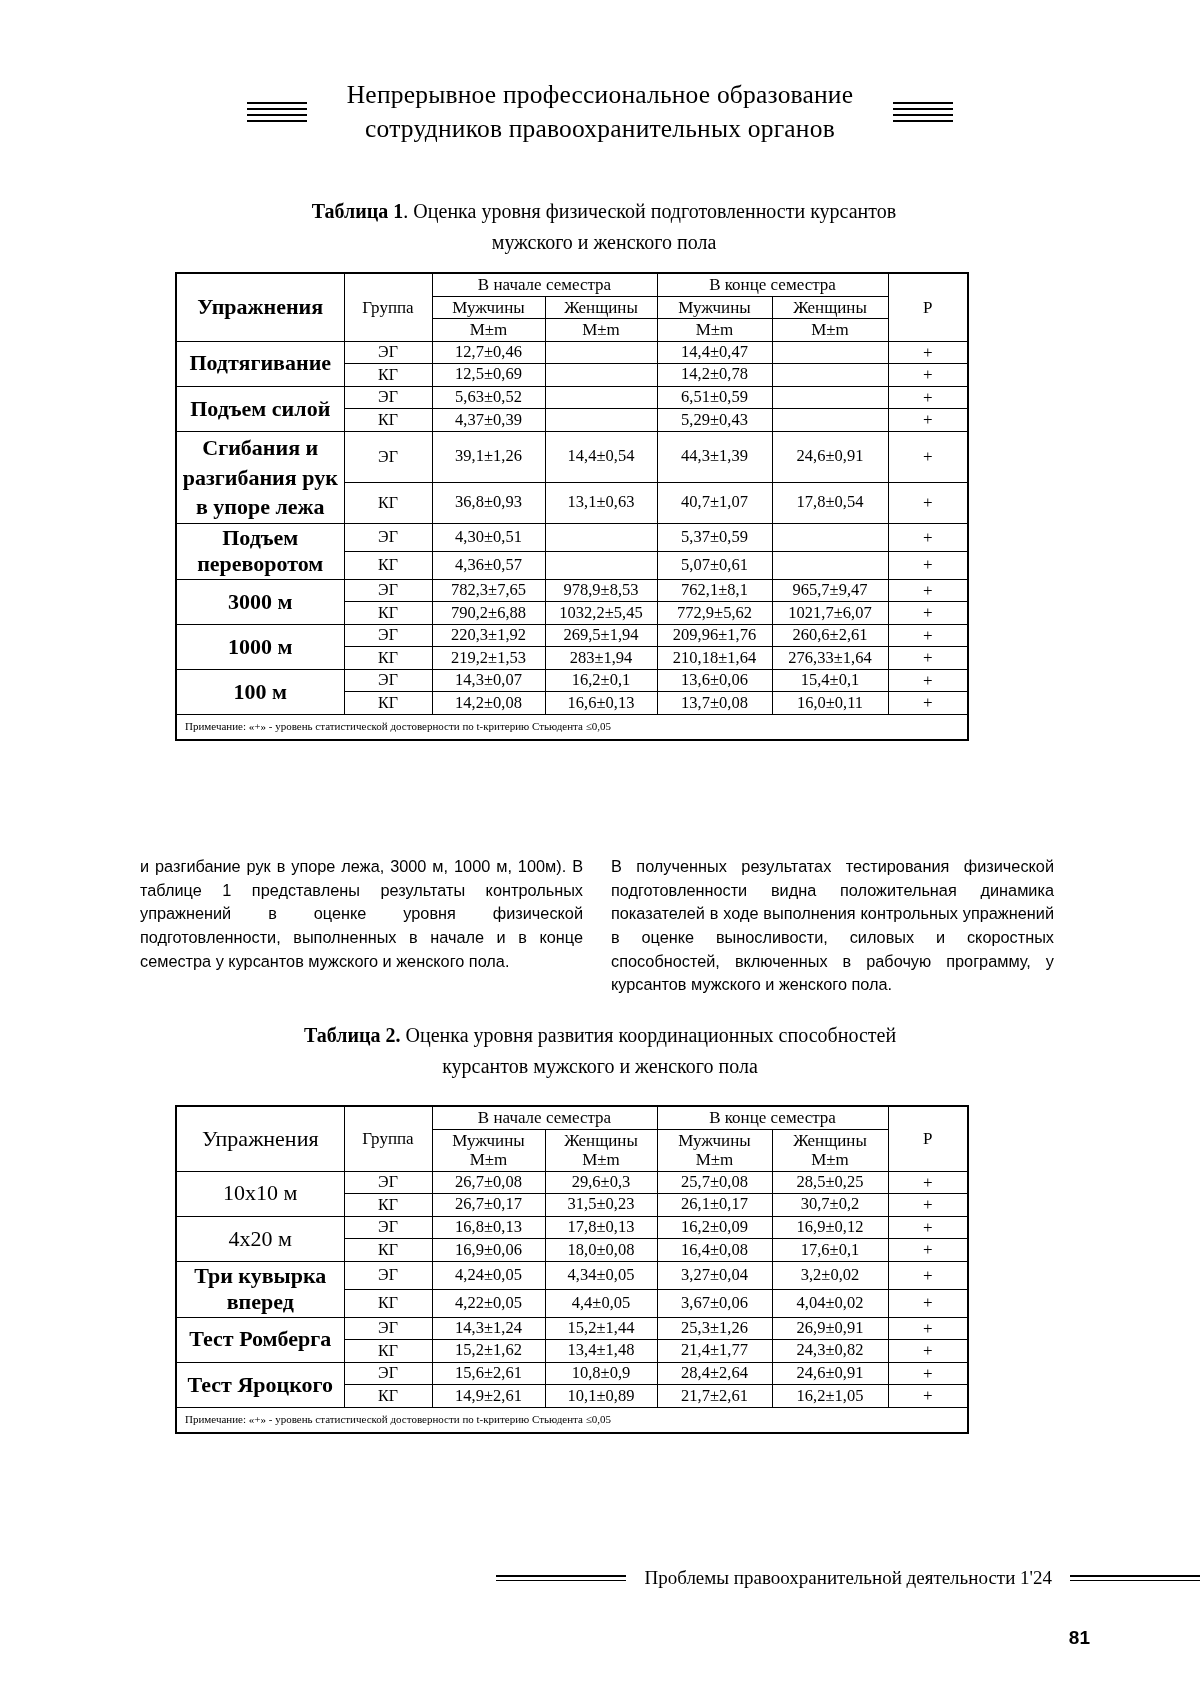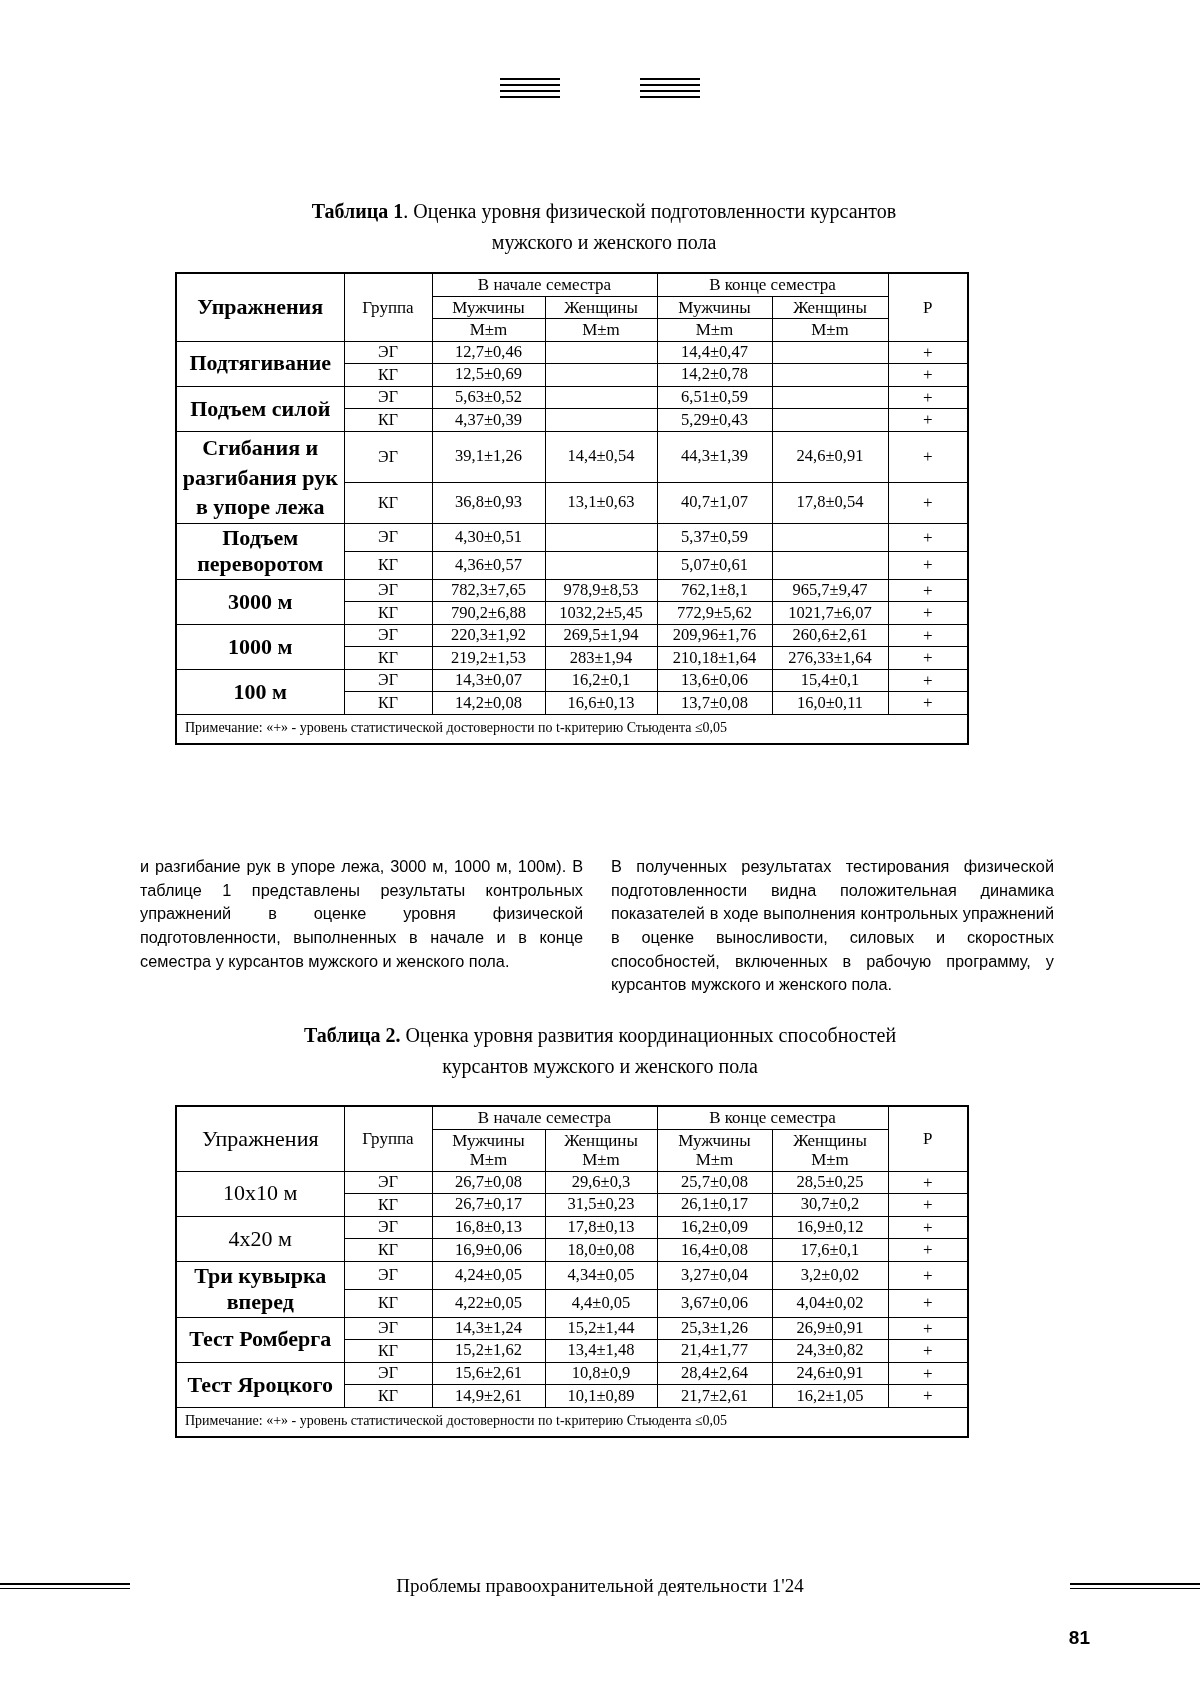--- a/index.html
+++ b/index.html
@@ -89,21 +89,21 @@
   table.data .rowlabel {
     font-weight: bold;
     font-size: 22px;
     line-height: 1.2;
   }
   table.data .grp {
     font-size: 16px;
   }
   table.data .note {
     text-align: left;
-    font-size: 14px;
+    font-size: 11px;
     padding: 4px 22px 6px 8px;
     line-height: 1.3;
   }
   table.data .pcol { font-size: 17px; }
   .outer-border { border: 2.2px solid #000; }
 
   
   .body-cols {
     position: absolute;
     left: 140px;
@@ -115,24 +115,24 @@
     line-height: 1.45;
     text-align: justify;
   }
   .body-cols .col { width: 443px; }
 
   
   .footer {
     position: absolute;
     left: 0;
     width: 1200px;
-    bottom: 100px;
+    bottom: 108px;
     display: flex;
     align-items: center;
-    justify-content: space-between;
+    justify-content: flex-end;
   }
   .footer-rules {
     width: 130px;
     display: flex;
     flex-direction: column;
     gap: 3px;
   }
   .footer-rules .r { height: 1.8px; background: #000; width: 100%; }
   .footer-rules.left { margin-right: 18px; }
   .footer-rules.right { margin-left: 18px; }
@@ -153,20 +153,24 @@
 <body>
 
 <div class="page">
 
   <div class="header">
     <div class="header-rules left">
       <div class="r"></div>
         <div class="r"></div>
         <div class="r"></div>
         <div class="r"></div>
+    </div>
+    <div class="header-title">
+      <div>Непрерывное профессиональное образование</div>
+      <div>сотрудников правоохранительных органов</div>
     </div>
     <div class="header-rules right">
       <div class="r"></div>
         <div class="r"></div>
         <div class="r"></div>
         <div class="r"></div>
     </div>
   </div>
 
   <div style="position:absolute; top:196px; left:154px; width:900px;">

